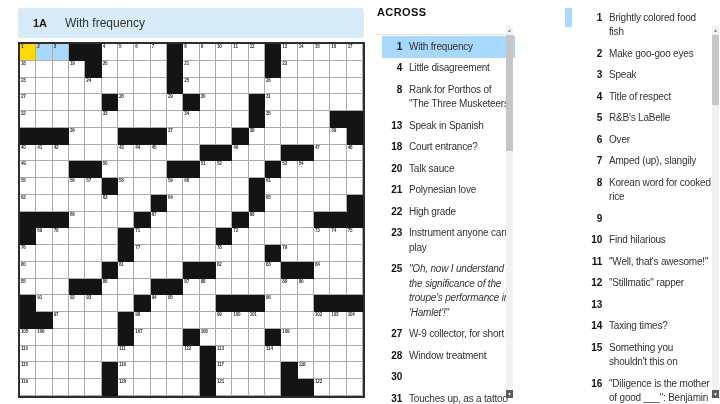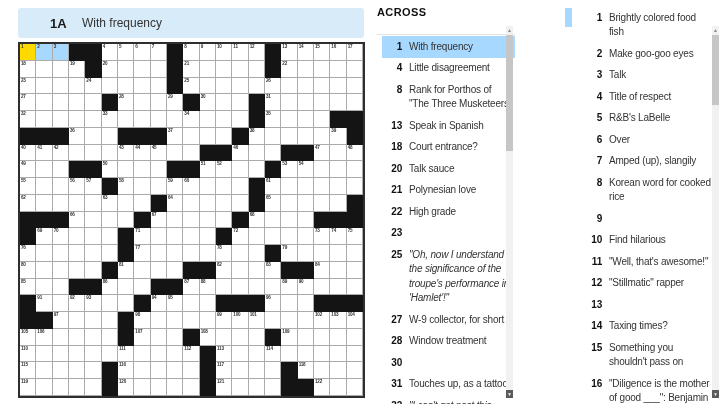--- a/index.html
+++ b/index.html
@@ -5,21 +5,21 @@
   html,body{margin:0;padding:0;}
   body{
     width:720px;height:404px;position:relative;overflow:hidden;background:#ffffff;
     font-family:"Liberation Sans", sans-serif;
   }
   
   .banner{
     position:absolute;left:18px;top:8px;width:346px;height:30px;
     background:#d7ebf8;border-radius:3px;display:flex;align-items:center;
   }
-  .banner .bnum{font-weight:bold;font-size:13px;color:#1a1a1a;margin-left:32px;min-width:24px;}
+  .banner .bnum{font-weight:bold;font-size:11px;color:#1a1a1a;margin-left:15px;min-width:24px;}
   .banner .btxt{font-size:12px;color:#333;margin-left:8px;}
   
   #grid{
     position:absolute;left:18px;top:42px;width:347px;height:356px;box-sizing:border-box;
     border:2px solid #2e2e2e;background:#fff;
     display:grid;grid-template-columns:repeat(21,1fr);grid-template-rows:repeat(21,1fr);
   }
   .cell{position:relative;background:#fff;border-right:1px solid #ababab;border-bottom:1px solid #ababab;box-sizing:border-box;}
   .cell.black{background:#141414;border-color:#141414;}
   .cell.hl{background:#a7d8ff;}
@@ -783,20 +783,21 @@
       <div class="clue">
         <span class="cnum">21</span>
         <span class="ctext">Polynesian love</span>
       </div>
       <div class="clue">
         <span class="cnum">22</span>
         <span class="ctext">High grade</span>
       </div>
       <div class="clue">
         <span class="cnum">23</span>
+        <span class="ctext">Instrument anyone can play</span>
       </div>
       <div class="clue italic">
         <span class="cnum">25</span>
         <span class="ctext">"Oh, now I understand the significance of the troupe's performance in 'Hamlet'!"</span>
       </div>
       <div class="clue">
         <span class="cnum">27</span>
         <span class="ctext">W-9 collector, for short</span>
       </div>
       <div class="clue">
@@ -828,21 +829,21 @@
         <div class="crossbar"></div>
         <span class="cnum">1</span>
         <span class="ctext">Brightly colored food fish</span>
       </div>
       <div class="clue">
         <span class="cnum">2</span>
         <span class="ctext">Make goo-goo eyes</span>
       </div>
       <div class="clue">
         <span class="cnum">3</span>
-        <span class="ctext">Talk</span>
+        <span class="ctext">Speak</span>
       </div>
       <div class="clue">
         <span class="cnum">4</span>
         <span class="ctext">Title of respect</span>
       </div>
       <div class="clue">
         <span class="cnum">5</span>
         <span class="ctext">R&amp;B's LaBelle</span>
       </div>
       <div class="clue">
@@ -874,21 +875,21 @@
       </div>
       <div class="clue">
         <span class="cnum">13</span>
       </div>
       <div class="clue">
         <span class="cnum">14</span>
         <span class="ctext">Taxing times?</span>
       </div>
       <div class="clue">
         <span class="cnum">15</span>
-        <span class="ctext">Something you shouldn't pass on</span>
+        <span class="ctext">Something you shouldn't this on</span>
       </div>
       <div class="clue">
         <span class="cnum">16</span>
         <span class="ctext">"Diligence is the mother of good ___": Benjamin Franklin</span>
       </div>
     </div>
 </div>
 <div class="sb down-sb">
   <div class="arr up">▲</div>
   <div class="thumb"></div>

